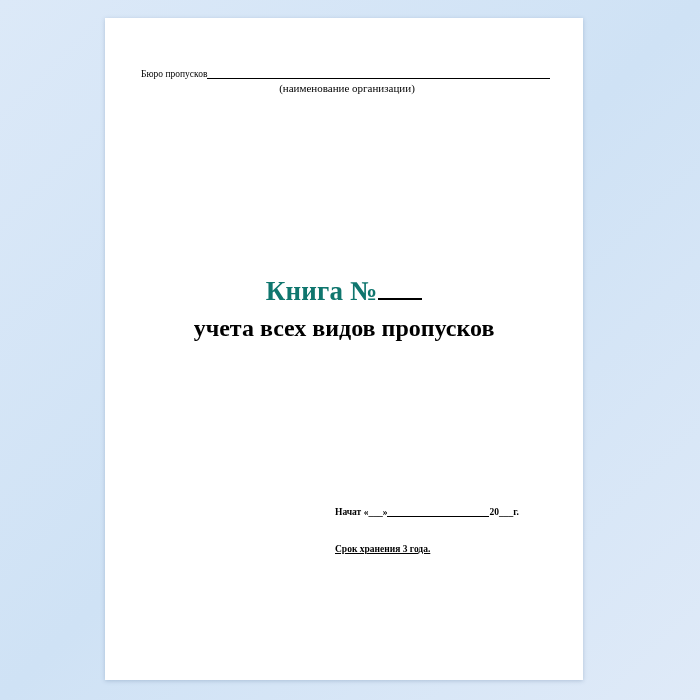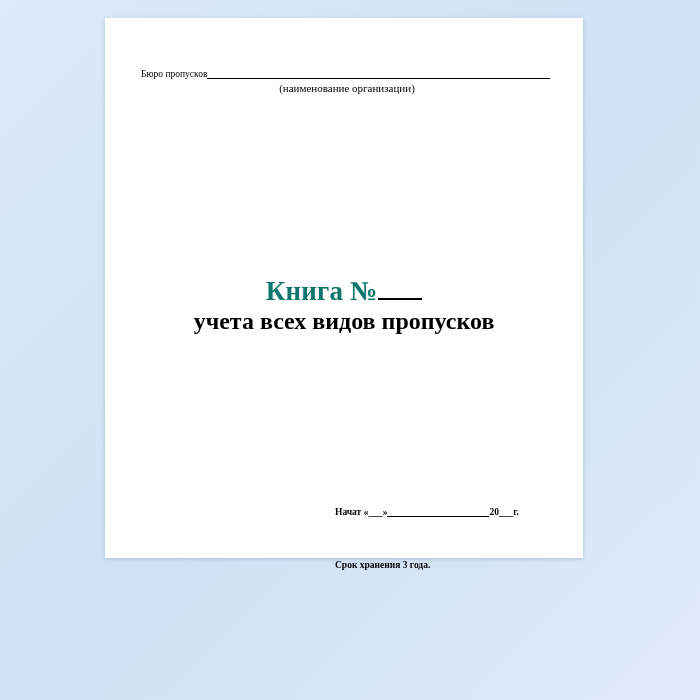--- a/index.html
+++ b/index.html
@@ -17,21 +17,21 @@
     position: relative;
     width: 700px;
     height: 700px;
     background: linear-gradient(135deg, #dce9f8 0%, #cfe2f5 50%, #dfeaf8 100%);
   }
   .sheet {
     position: absolute;
     left: 105px;
     top: 18px;
     width: 478px;
-    height: 540px;
+    height: 662px;
     background: #ffffff;
     box-shadow: 0 1px 4px rgba(70,100,140,0.28);
   }
   .org-line {
     position: absolute;
     left: 36px;
     top: 50px;
     width: 412px;
     font-size: 9.5px;
     color: #000;
@@ -77,21 +77,21 @@
     width: 44px;
     border-bottom: 2px solid #000;
     height: 21px;
     vertical-align: baseline;
     margin-left: 1px;
   }
   .title-sub {
     font-size: 24px;
     font-weight: bold;
     color: #000;
-    margin-top: 1px;
+    margin-top: 8px;
     line-height: 1.15;
     white-space: nowrap;
   }
   .footer-block {
     position: absolute;
     left: 230px;
     top: 488px;
     width: 226px;
     font-size: 9.5px;
     font-weight: bold;
@@ -106,24 +106,25 @@
     display: inline-block;
   }
   .foot-rule {
     display: inline-block;
     border-bottom: 1px solid #000;
     height: 10px;
     vertical-align: bottom;
   }
   .foot-rule.wide { width: 102px; }
   .foot-note {
-    margin-top: 32px;
+    margin-top: 16px;
     font-size: 9.5px;
     font-weight: bold;
     white-space: nowrap;
+    text-decoration: underline;
   }
 </style>
 </head>
 <body>
 
 <div id="page-wrap">
   <div class="sheet">
 
     <div class="org-line">
       <span class="org-label">Бюро пропусков</span><span class="org-rule"></span>

